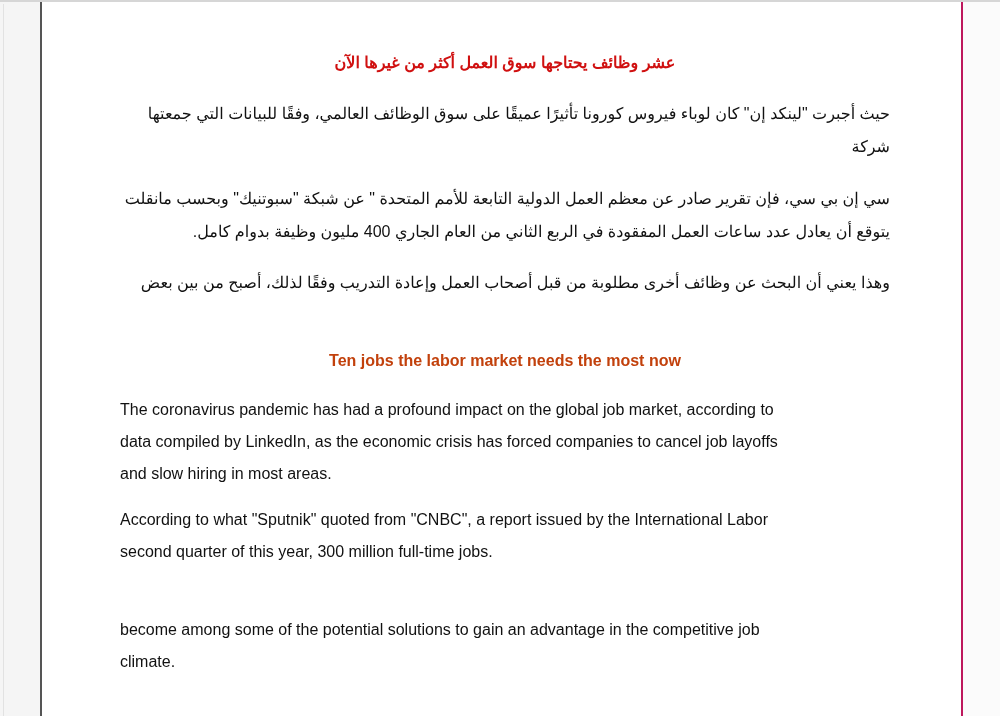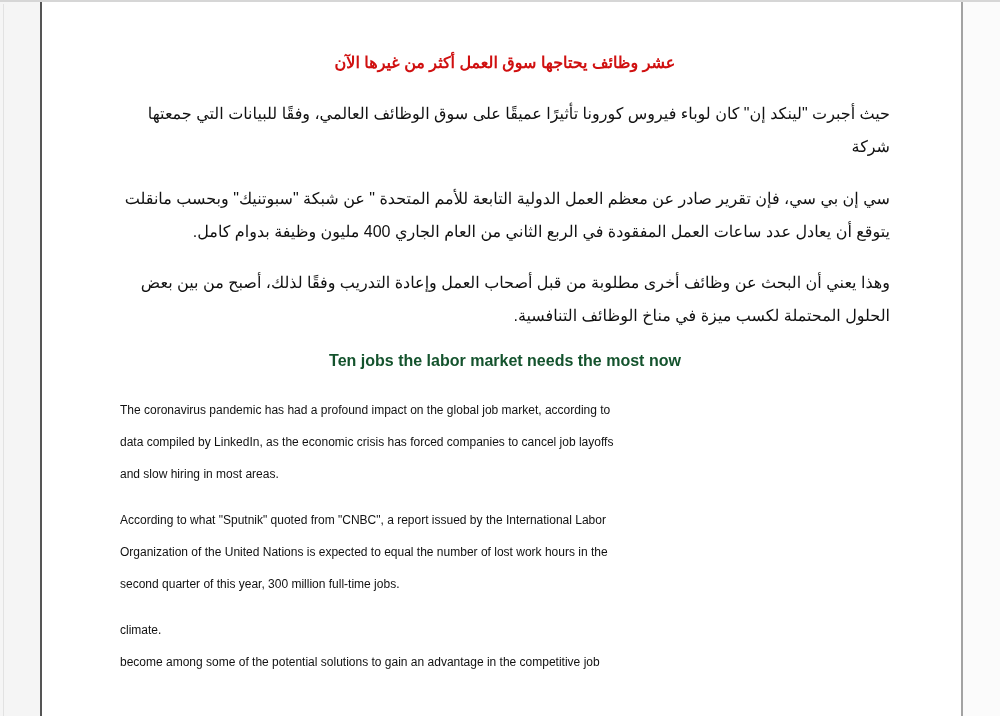--- a/index.html
+++ b/index.html
@@ -18,21 +18,21 @@
     background: #f5f5f5;
   }
   .left-gutter-inner {
     position: absolute; left: 3px; top: 2px; width: 1px; height: 714px;
     background: #e2e2e2;
   }
   .page {
     position: absolute; left: 40px; top: 2px; width: 923px; height: 714px;
     background: #ffffff;
     border-left: 2px solid #555555;
-    border-right: 2px solid #a3a3a3;
+    border-right: 2px solid #be185d;
     box-sizing: border-box;
   }
   .right-gutter {
     position: absolute; left: 963px; top: 2px; width: 37px; height: 714px;
     background: #fbfbfb;
   }
   .content {
     position: absolute; left: 78px; top: 0; width: 770px;
   }
   .title-ar {
@@ -40,25 +40,25 @@
     text-align: center; color: #d01010; font-weight: bold;
     font-size: 16px; direction: rtl;
   }
   .para-ar {
     position: absolute; left: 0; width: 770px;
     direction: rtl; text-align: right;
     font-size: 16px; line-height: 33px; color: #111;
   }
   .title-en {
     position: absolute; top: 350px; left: 0; width: 770px;
-    text-align: center; color: #14532d; font-weight: bold; font-size: 16px;
+    text-align: center; color: #c2410c; font-weight: bold; font-size: 16px;
   }
   .para-en {
     position: absolute; left: 0; width: 770px;
-    font-size: 12px; line-height: 32px; color: #111;
+    font-size: 16px; line-height: 32px; color: #111;
   }
 </style>
 </head>
 <body>
 
 <div class="top-edge"></div>
 <div class="left-gutter">
   <div class="left-gutter-inner"></div>
 </div>
 <div class="right-gutter"></div>
@@ -72,36 +72,34 @@
       <div>حيث أجبرت "لينكد إن" كان لوباء فيروس كورونا تأثيرًا عميقًا على سوق الوظائف العالمي، وفقًا للبيانات التي جمعتها شركة</div>
     </div>
 
     <div class="para-ar" style="top: 180px;">
       <div>سي إن بي سي، فإن تقرير صادر عن معظم العمل الدولية التابعة للأمم المتحدة " عن شبكة "سبوتنيك" وبحسب مانقلت</div>
       <div>يتوقع أن يعادل عدد ساعات العمل المفقودة في الربع الثاني من العام الجاري 400 مليون وظيفة بدوام كامل.</div>
     </div>
 
     <div class="para-ar" style="top: 264px;">
       <div>وهذا يعني أن البحث عن وظائف أخرى مطلوبة من قبل أصحاب العمل وإعادة التدريب وفقًا لذلك، أصبح من بين بعض</div>
-      <div>الحلول المحتملة لكسب ميزة في مناخ الوظائف التنافسية.</div>
     </div>
 
     <div class="title-en">Ten jobs the labor market needs the most now</div>
 
     <div class="para-en" style="top: 392px;">
       <div>The coronavirus pandemic has had a profound impact on the global job market, according to</div>
       <div>data compiled by LinkedIn, as the economic crisis has forced companies to cancel job layoffs</div>
       <div>and slow hiring in most areas.</div>
     </div>
 
     <div class="para-en" style="top: 502px;">
       <div>According to what "Sputnik" quoted from "CNBC", a report issued by the International Labor</div>
-      <div>Organization of the United Nations is expected to equal the number of lost work hours in the</div>
       <div>second quarter of this year, 300 million full-time jobs.</div>
     </div>
 
     <div class="para-en" style="top: 612px;">
+      <div>become among some of the potential solutions to gain an advantage in the competitive job</div>
       <div>climate.</div>
-      <div>become among some of the potential solutions to gain an advantage in the competitive job</div>
     </div>
 
   </div>
 </div>
 
 </body></html>

